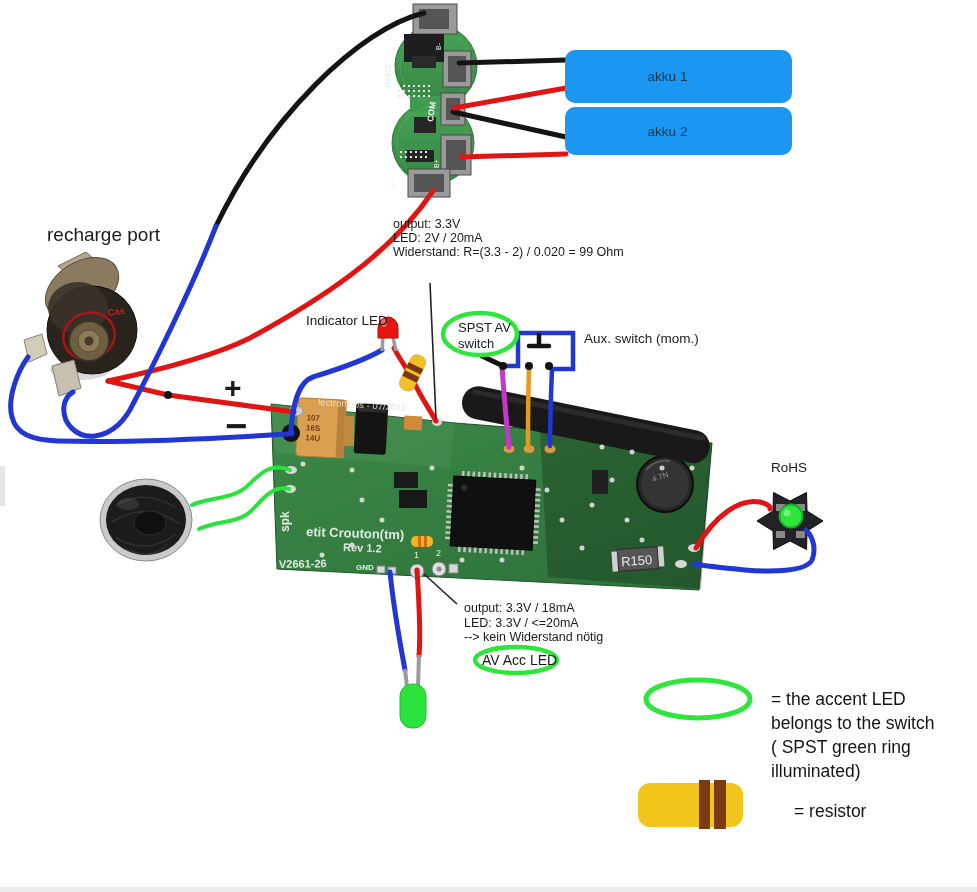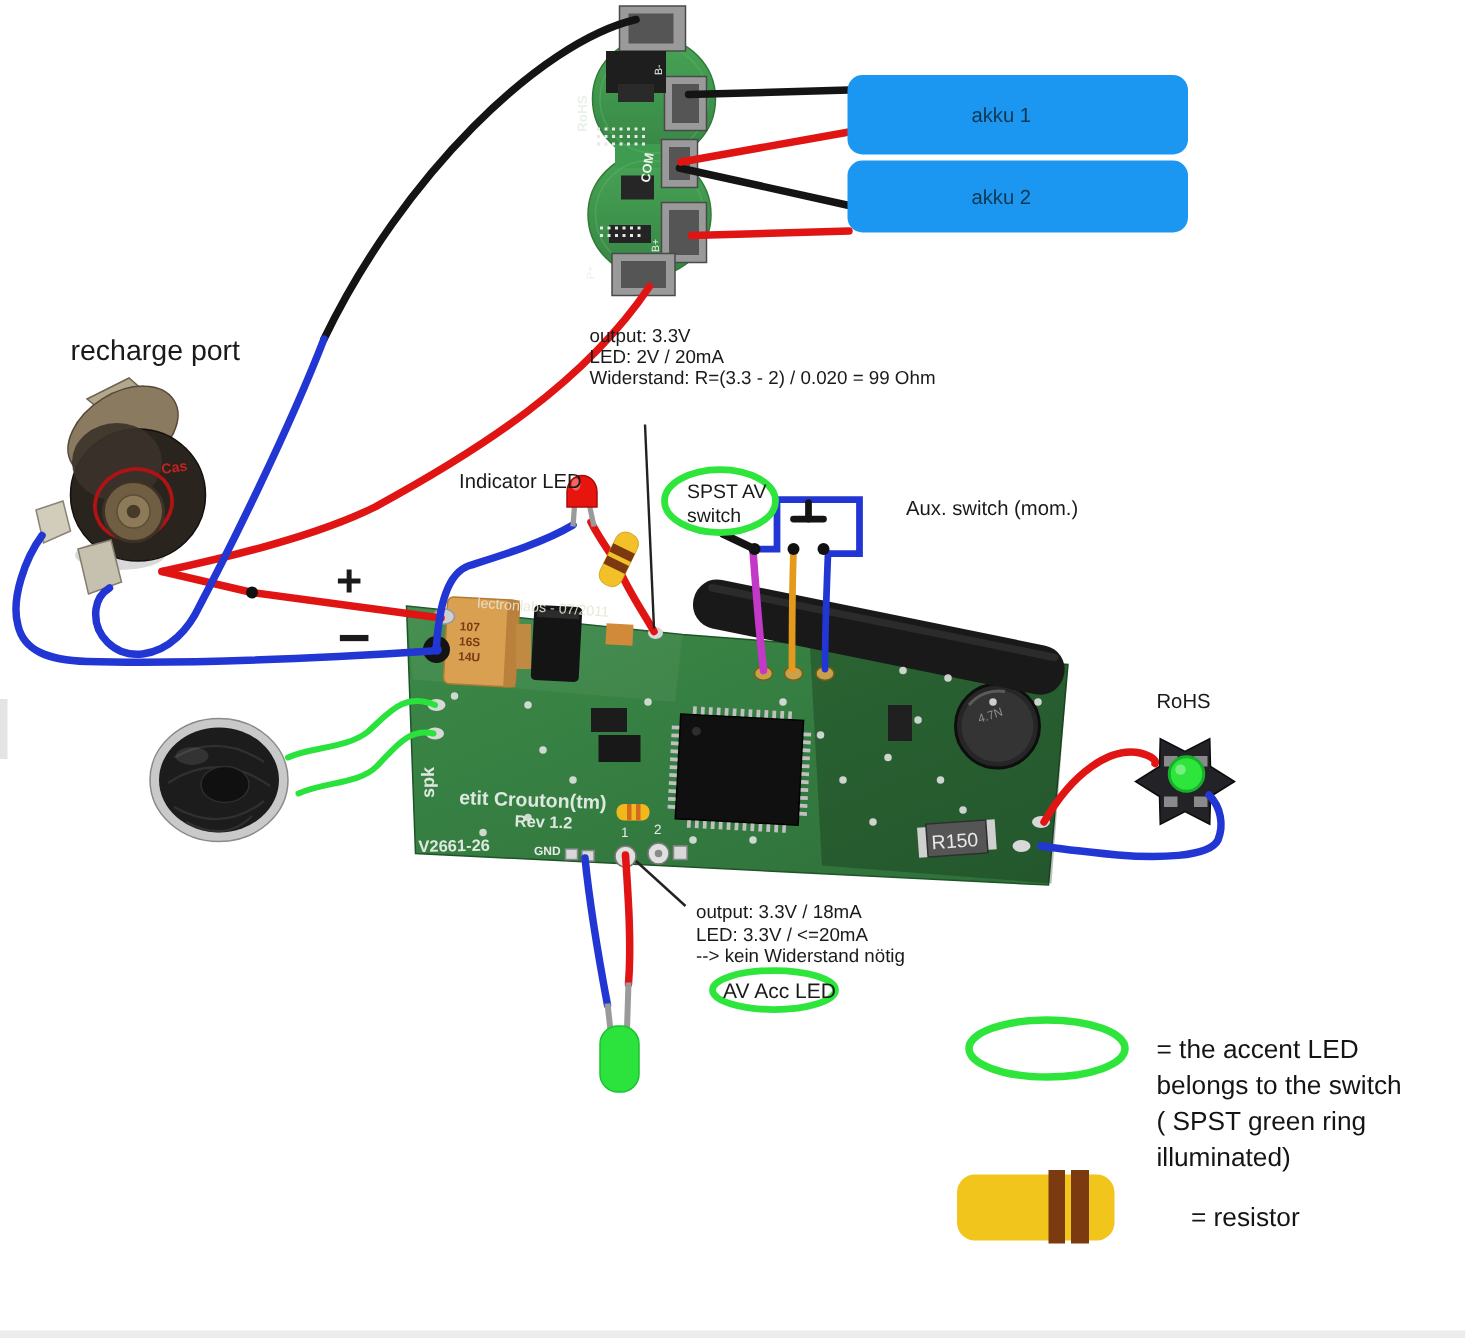--- a/index.html
+++ b/index.html
@@ -314,21 +314,21 @@
 
 <div class="lbl note" style="left:393px;top:217px;">output: 3.3V
 LED: 2V / 20mA
 Widerstand: R=(3.3 - 2) / 0.020 = 99 Ohm</div>
 
 <div class="lbl" style="left:306px;top:292px;font-size:13.5px;margin-top:21px;">Indicator LED</div>
 
 <div class="lbl" style="left:458px;top:320px;font-size:13px;line-height:16px;">SPST AV
 switch</div>
 
-<div class="lbl" style="left:584px;top:331px;font-size:13.5px;margin-left:20px;">Aux. switch (mom.)</div>
+<div class="lbl" style="left:584px;top:331px;font-size:13.5px;">Aux. switch (mom.)</div>
 
 <div class="lbl" style="left:771px;top:460px;font-size:13.5px;">RoHS</div>
 
 <div class="lbl note" style="left:464px;top:601px;font-size:12.5px;line-height:14.5px;">output: 3.3V / 18mA
 LED: 3.3V / &lt;=20mA
 --&gt; kein Widerstand nötig</div>
 
 <div class="lbl" style="left:482px;top:652px;font-size:14px;">AV Acc LED</div>
 
 <div class="lbl legend-text" style="left:771px;top:687px;">= the accent LED

